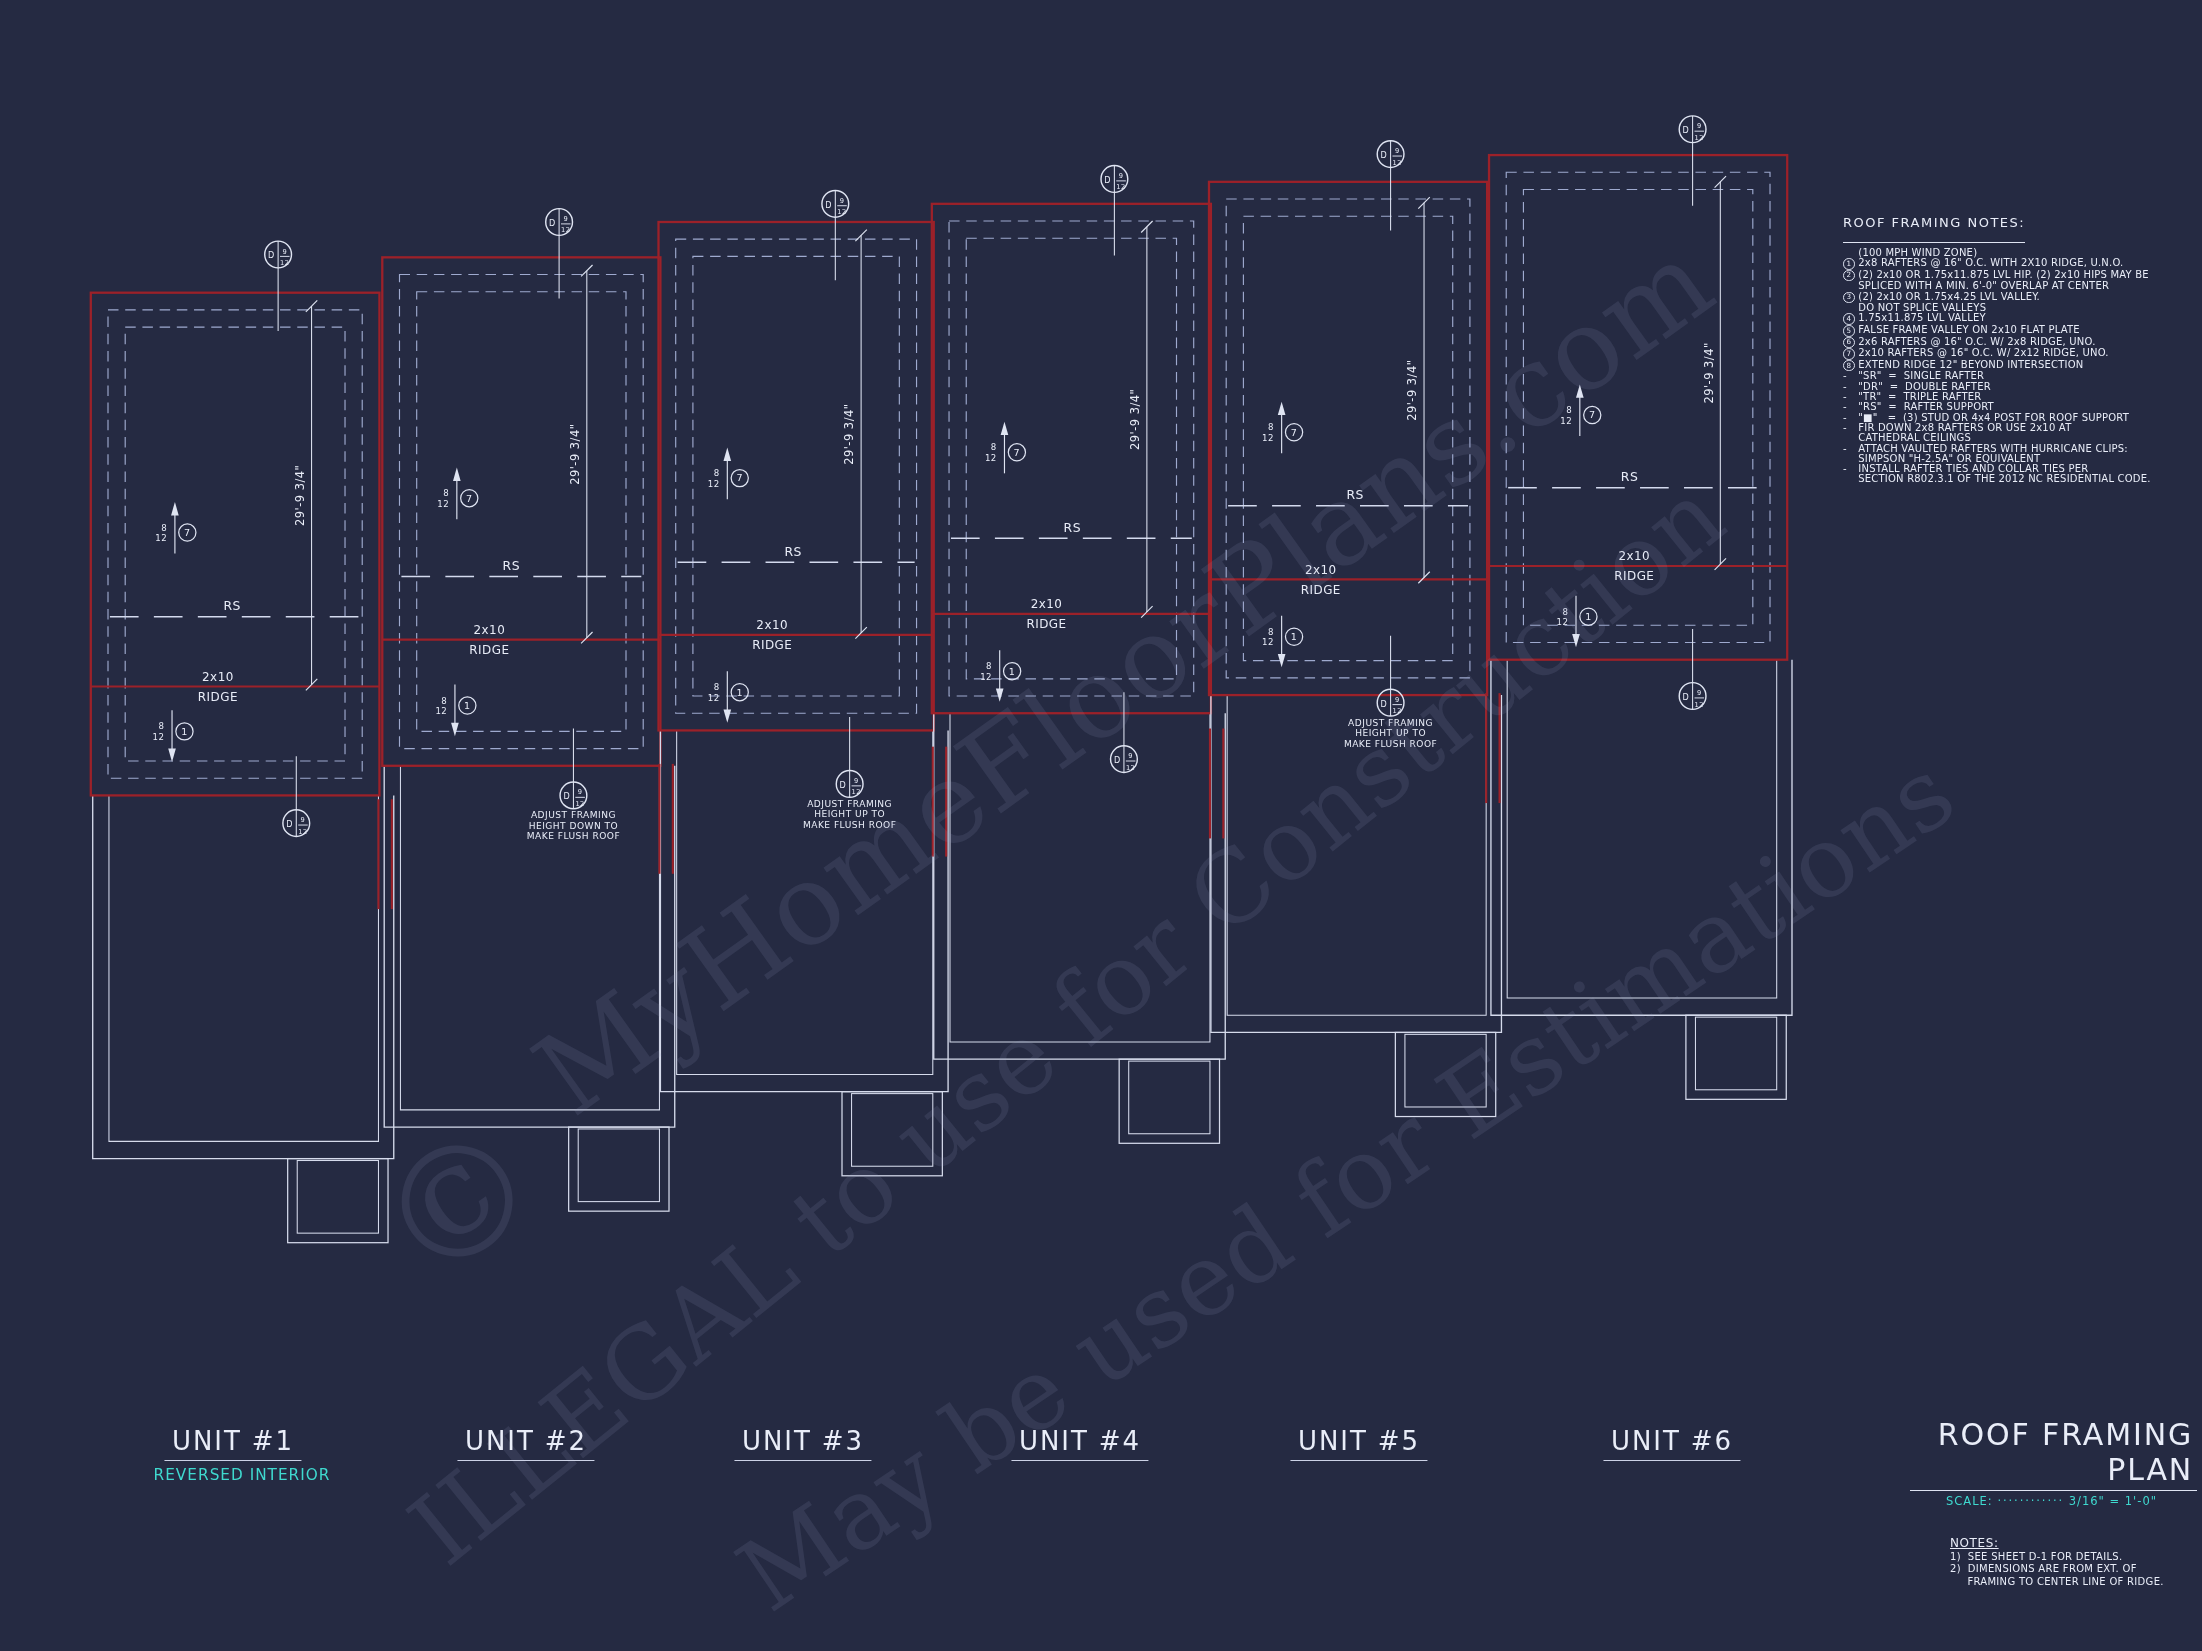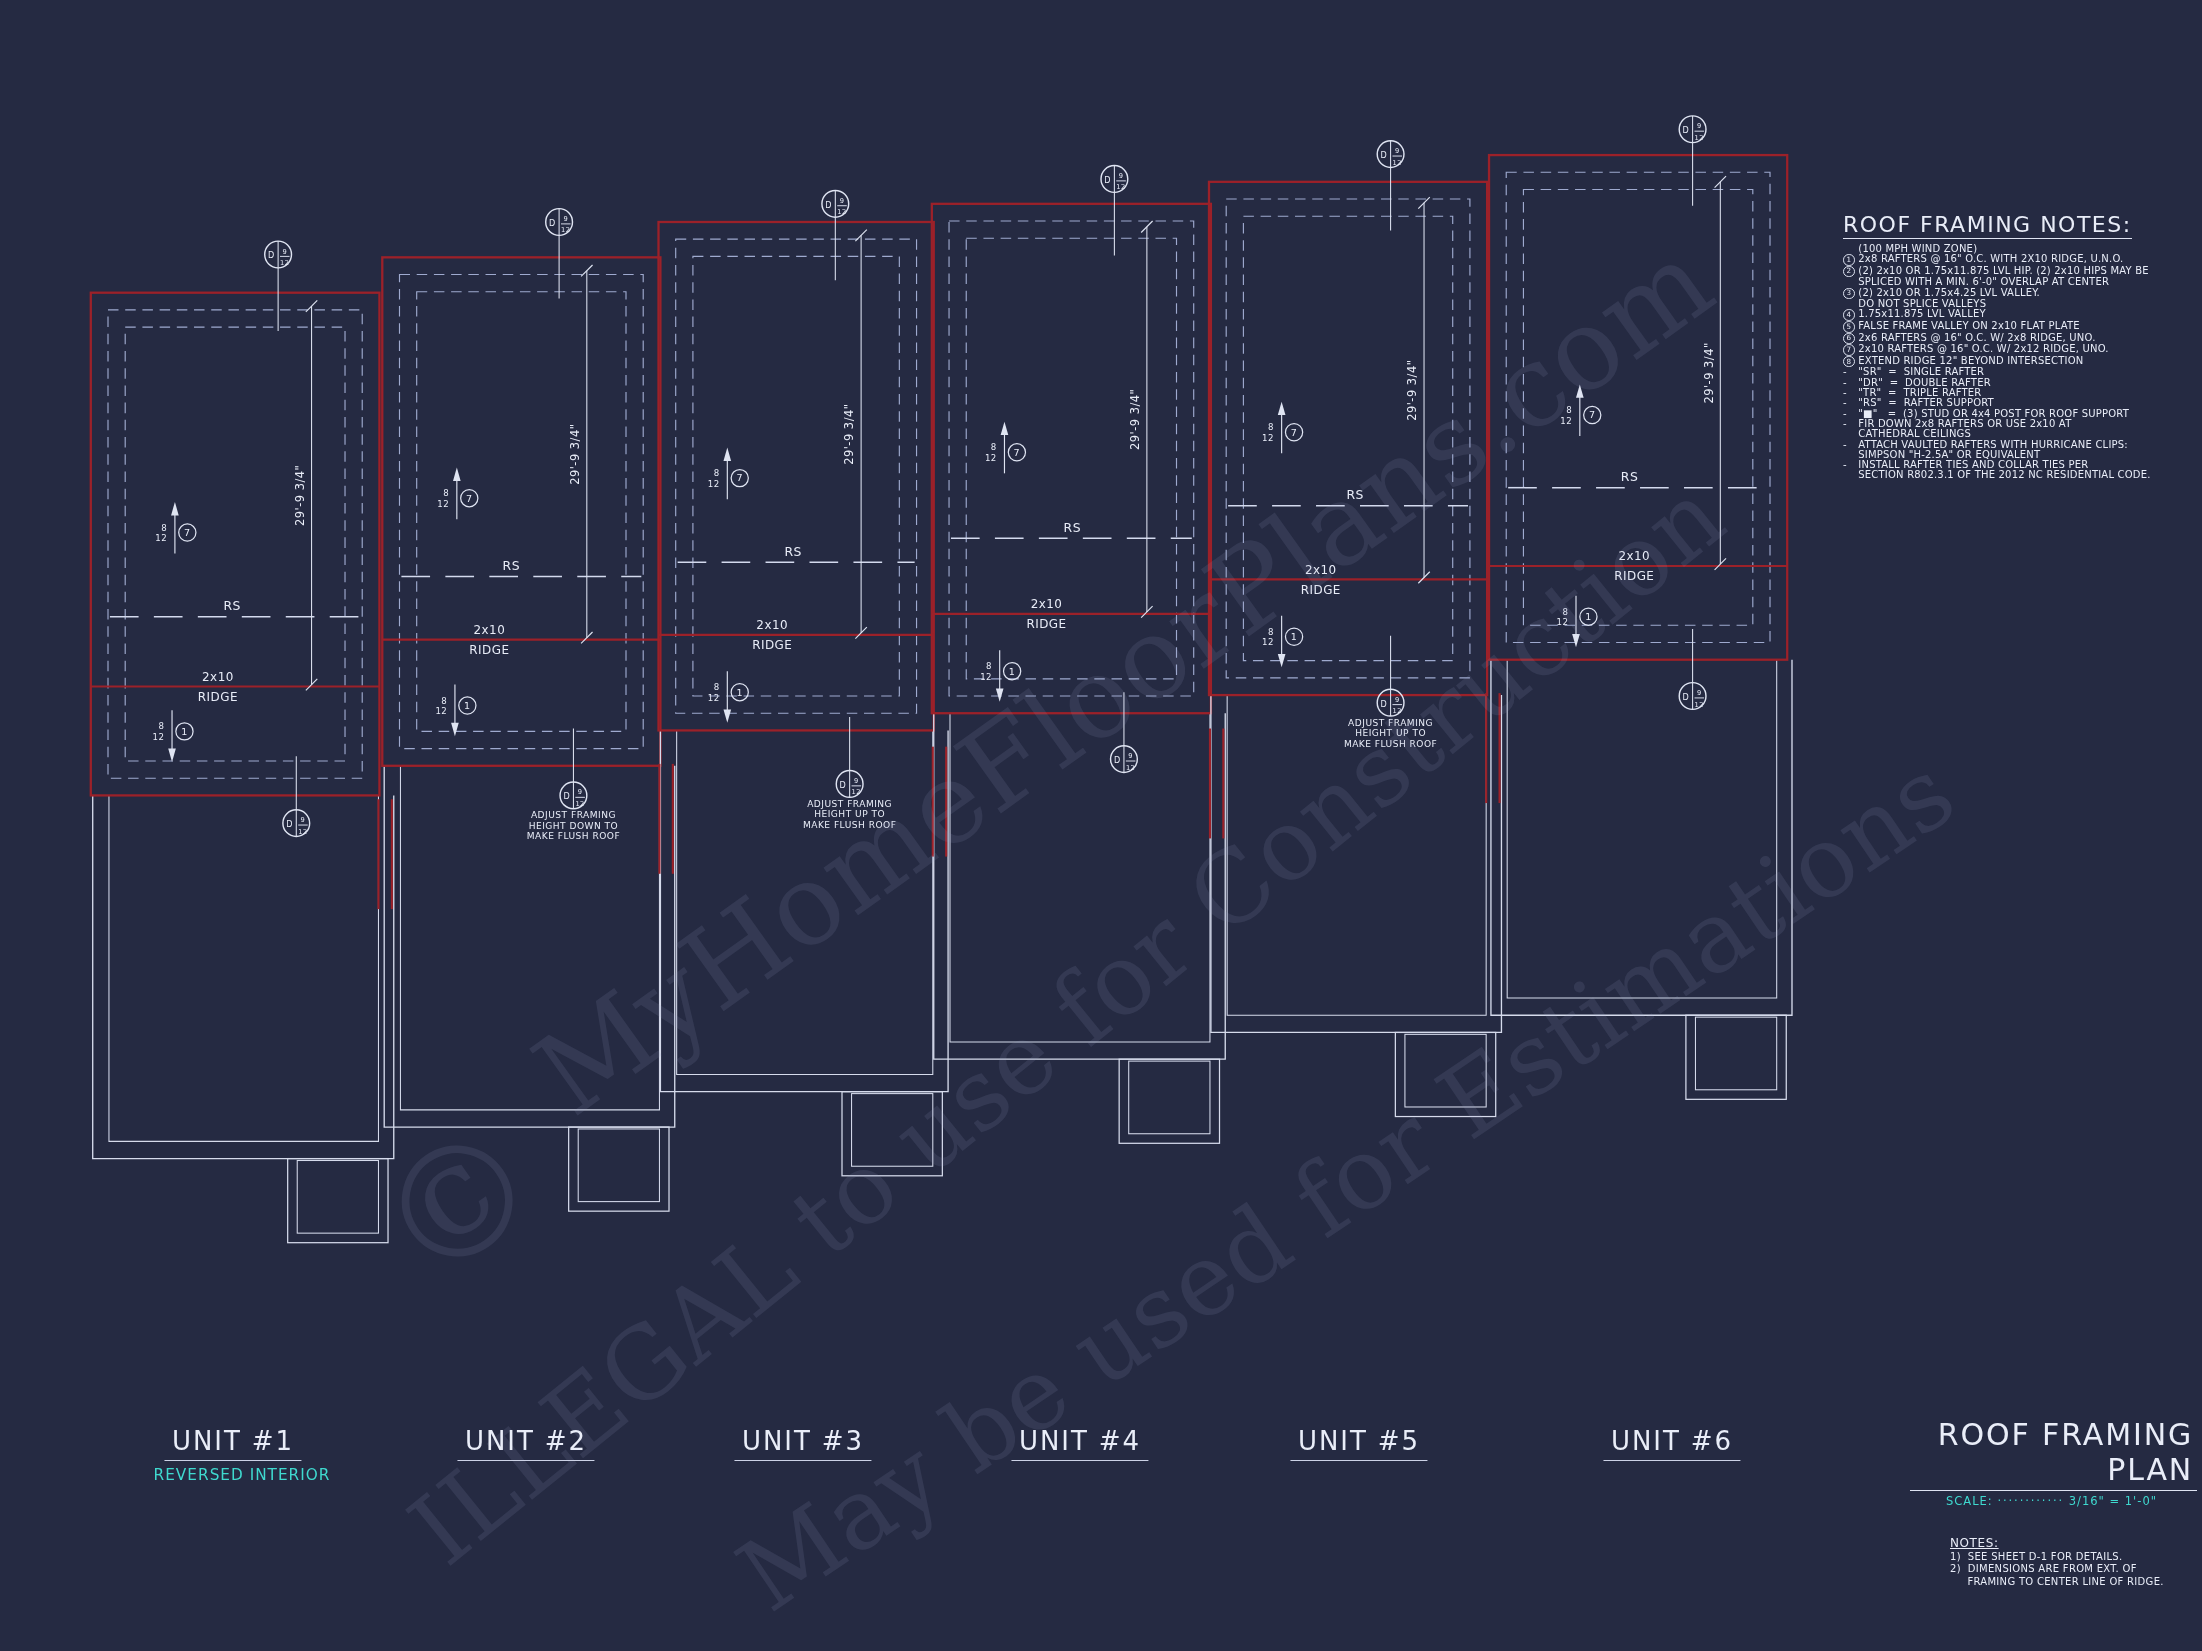--- a/index.html
+++ b/index.html
@@ -12,22 +12,22 @@
   
   .wm{position:absolute;z-index:5;pointer-events:none;font-family:"DejaVu Serif",serif;
       color:rgba(155,165,200,0.13);white-space:nowrap;}
   #wm-c{left:382px;top:1114px;font-size:153px;transform:rotate(-35deg);}
   #wm-1{left:378px;top:612px;width:1491px;text-align:center;font-size:113px;transform:rotate(-35.5deg);}
   #wm-2{left:206px;top:965px;width:1721px;text-align:center;font-size:99px;transform:rotate(-39deg);}
   #wm-3{left:631px;top:1138px;width:1396px;text-align:center;font-size:99px;transform:rotate(-34deg);}
 
   
   #notes-panel{position:absolute;left:1843px;top:212px;width:356px;z-index:10;}
-  #notes-panel .np-title{font-size:22px;letter-spacing:1.5px;border-bottom:1.5px solid #dfe4f2;
-      display:inline-block;padding-bottom:1px;margin-bottom:4.8px;}
+  #notes-panel .np-title{font-size:13px;letter-spacing:1.5px;border-bottom:1.5px solid #dfe4f2;
+      display:inline-block;padding-bottom:12px;margin-bottom:4.8px;}
   .note-row{display:flex;align-items:flex-start;font-size:10px;line-height:10.3px;letter-spacing:0.2px;}
   .note-marker{flex:0 0 15.3px;display:flex;justify-content:flex-start;}
   .note-num{border:1px solid #dfe4f2;border-radius:50%;width:9.6px;height:9.6px;font-size:7.2px;
       display:inline-flex;align-items:center;justify-content:center;margin-top:0px;}
   .note-text{white-space:pre;}
 
   
   .unit-label{position:absolute;top:1426px;transform:translateX(-50%);font-size:26px;
       letter-spacing:1.9px;border-bottom:1.9px solid #ccd2e6;padding:0 7.6px 3.8px;z-index:10;}
   .unit-sublabel{position:absolute;top:1466px;transform:translateX(-50%);font-size:15.3px;

